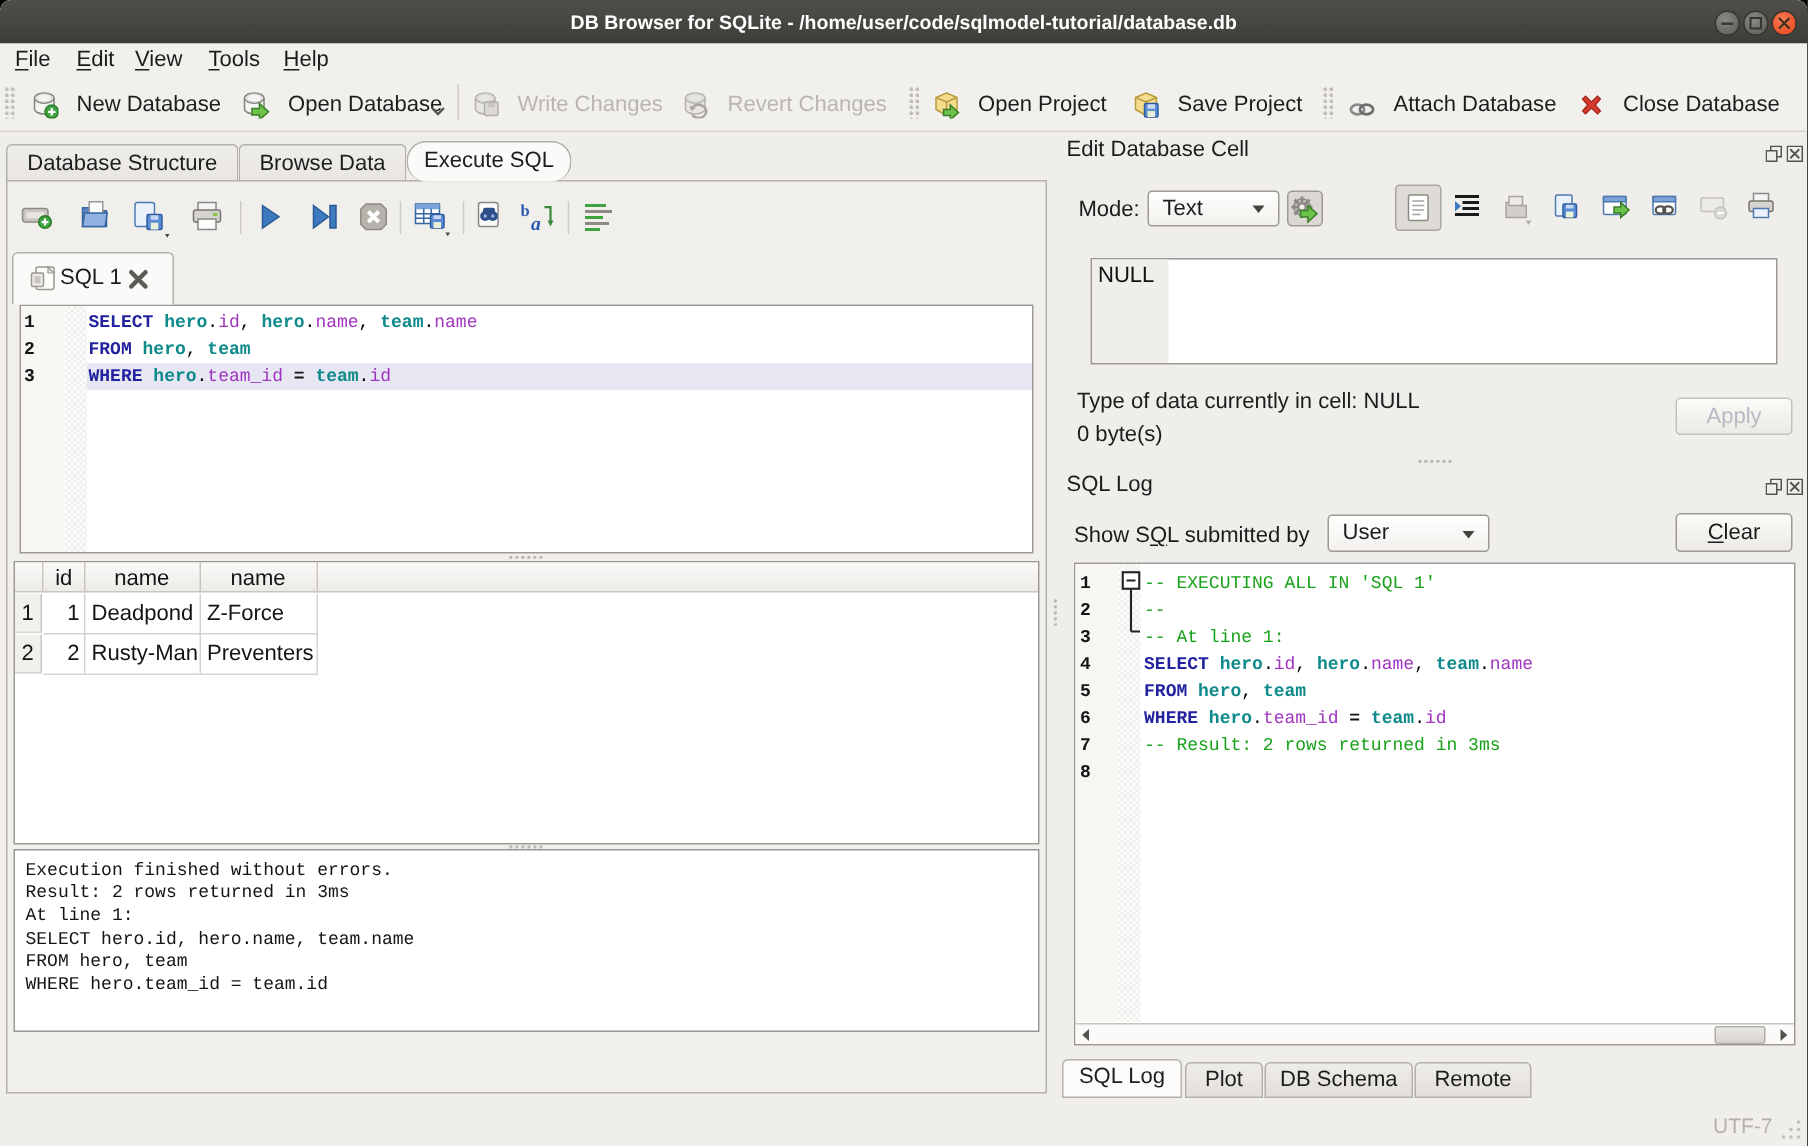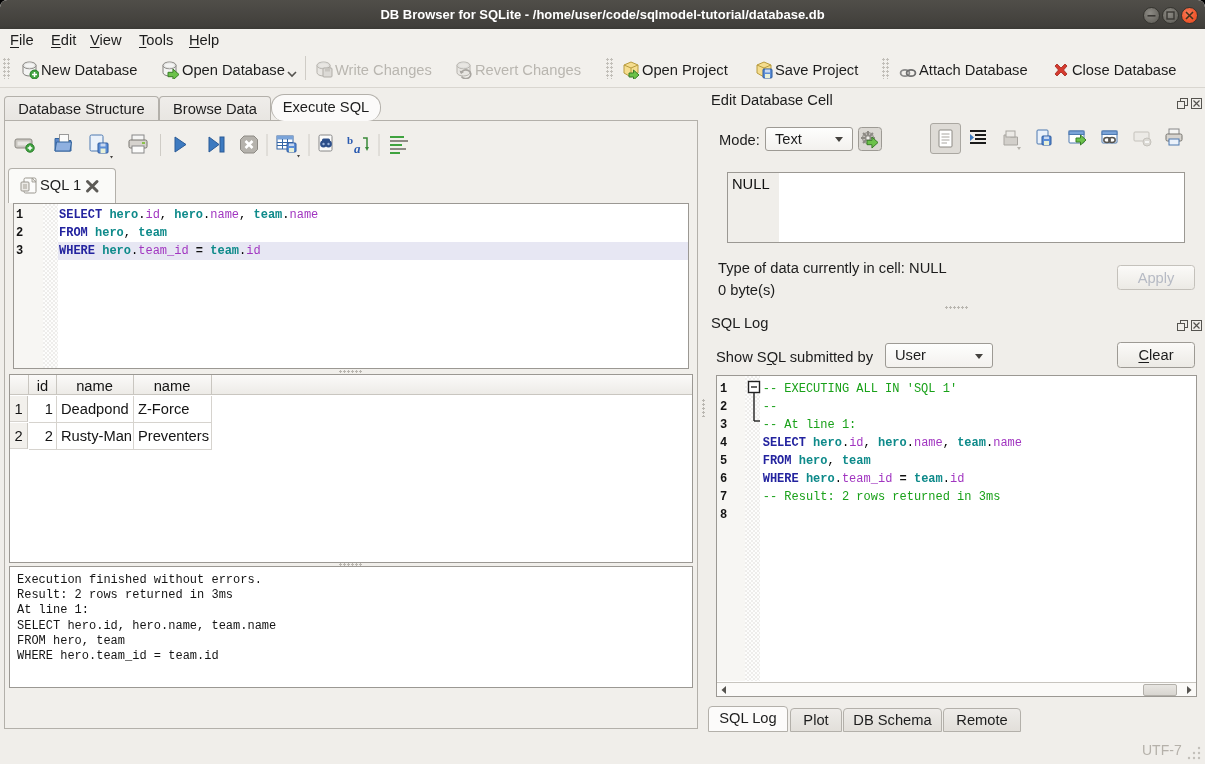--- a/index.html
+++ b/index.html
@@ -16,21 +16,21 @@
     color:#fff;font-weight:bold;font-size:13px;letter-spacing:0px;}
   .winbtn{position:absolute;top:6.5px;width:17px;height:17px;border-radius:50%;}
   
   #menubar{position:absolute;left:0;top:29px;width:1205px;height:20px;background:#f2f0ec;
     font-size:14.7px;color:#1c1c1c;}
   #menubar span{position:absolute;top:3px;}
   #menubar u{text-decoration:underline;text-underline-offset:2px;}
   
   #toolbar{position:absolute;left:0;top:49px;width:1205px;height:39px;background:#f2f0ec;
     border-bottom:1px solid #d9d6d0;font-size:14.7px;color:#1d1d1d;}
-  .tbitem{position:absolute;top:2px;height:38px;display:flex;align-items:center;gap:2px;}
+  .tbitem{position:absolute;top:2px;height:38px;display:flex;align-items:center;gap:12px;}
   .tbdis{color:#b9b6b0;}
   .vsep{position:absolute;top:7px;width:1px;height:24px;background:#cfccc6;}
   .grip{position:absolute;top:9px;width:7px;height:21px;
     background-image:radial-gradient(circle at 1.5px 1.5px,#c2bfb9 1.2px,transparent 1.3px);
     background-size:4px 4px;}
   
   .mtab{position:absolute;top:96px;height:42px;background:linear-gradient(#efedea,#e3e0db);
     border:1px solid #b3b0aa;border-bottom:none;border-radius:4px 4px 0 0;
     font-size:14.7px;color:#1d1d1d;text-align:center;line-height:24px;}
   .mtab.active{top:94px;height:27px;background:#fbfaf9;z-index:3;}

